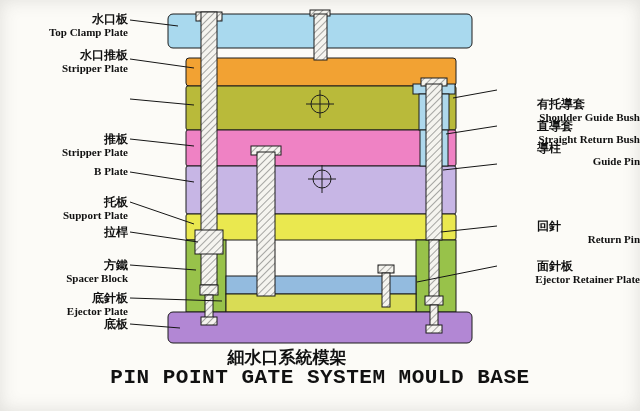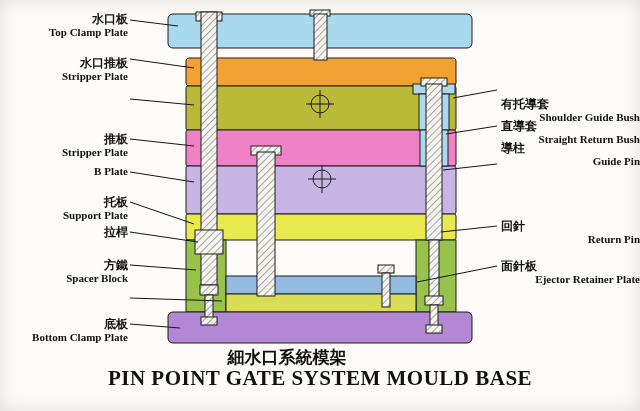--- a/index.html
+++ b/index.html
@@ -5,29 +5,29 @@
   html,body{margin:0;padding:0;background:#e8e8e4;}
   .page{
     position:relative;width:640px;height:411px;margin:0 auto;
     background:#fcfbf7;overflow:hidden;
     box-shadow:inset 0 0 18px rgba(60,60,60,.15);
     font-family:"Liberation Serif","DejaVu Serif",serif;color:#111;
   }
   .label{position:absolute;}
   .label.left{left:0;width:128px;text-align:right;}
   .label.right{left:501px;width:139px;text-align:left;}
-  .zh{font-family:"DejaVu Sans","Liberation Sans",sans-serif;font-weight:bold;font-size:12px;line-height:14px;}
+  .zh{font-family:"DejaVu Sans","Liberation Sans",sans-serif;font-weight:bold;font-size:12px;line-height:14px;margin-left:36px;}
   .en{font-family:"Liberation Serif","DejaVu Serif",serif;font-weight:bold;font-size:11px;line-height:13px;text-align:right;}
   .title-zh{
     position:absolute;top:346px;left:0;width:574px;text-align:center;
     font-family:"DejaVu Sans","Liberation Sans",sans-serif;font-weight:bold;font-size:17px;
   }
   .title-en{
     position:absolute;top:366px;left:0;width:640px;text-align:center;
-    font-family:Liberation Serif, serif;font-weight:bold;font-size:21px;letter-spacing:.5px;
+    font-family:Liberation Mono, monospace;font-weight:bold;font-size:21px;letter-spacing:.5px;
   }
   svg.diagram{position:absolute;left:0;top:0;}
 </style>
 </head>
 <body>
 
 <div class="page">
 
   <svg class="diagram" width="640" height="411" viewBox="0 0 640 411">
     <defs>
@@ -129,21 +129,21 @@
       <line x1="497" y1="164" x2="443" y2="170"></line>
       <line x1="497" y1="226" x2="441" y2="232"></line>
       <line x1="497" y1="266" x2="417" y2="282"></line>
     </g>
   </svg>
 
   <div class="label left" style="top:12px">
     <div class="zh">水口板</div>
     <div class="en">Top Clamp Plate</div>
   </div>
-  <div class="label left" style="top:56px">
+  <div class="label left" style="top:48px">
     <div class="zh">水口推板</div>
     <div class="en">Stripper Plate</div>
   </div>
   <div class="label left" style="top:132px">
     <div class="zh">推板</div>
     <div class="en">Stripper Plate</div>
   </div>
   <div class="label left" style="top:165px">
     <div class="en">B Plate</div>
   </div>
@@ -151,23 +151,26 @@
     <div class="zh">托板</div>
     <div class="en">Support Plate</div>
   </div>
   <div class="label left" style="top:225px">
     <div class="zh">拉桿</div>
   </div>
   <div class="label left" style="top:258px">
     <div class="zh">方鐵</div>
     <div class="en">Spacer Block</div>
   </div>
+  <div class="label left" style="top:291px">
+    <div class="zh">底針板</div>
+    <div class="en">Ejector Plate</div>
+  </div>
   <div class="label left" style="top:317px">
     <div class="zh">底板</div>
-    <div class="en">Bottom Clamp Plate</div>
   </div>
 
   <div class="label right" style="top:97px">
     <div class="zh">有托導套</div>
     <div class="en">Shoulder Guide Bush</div>
   </div>
   <div class="label right" style="top:119px">
     <div class="zh">直導套</div>
     <div class="en">Straight Return Bush</div>
   </div>

